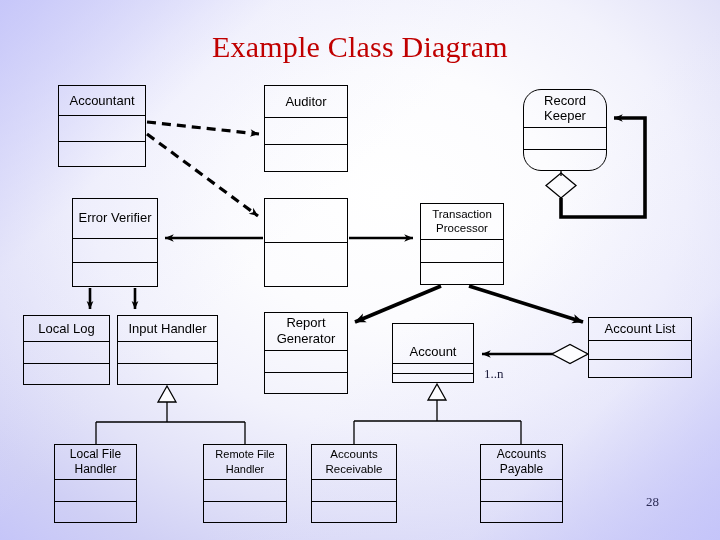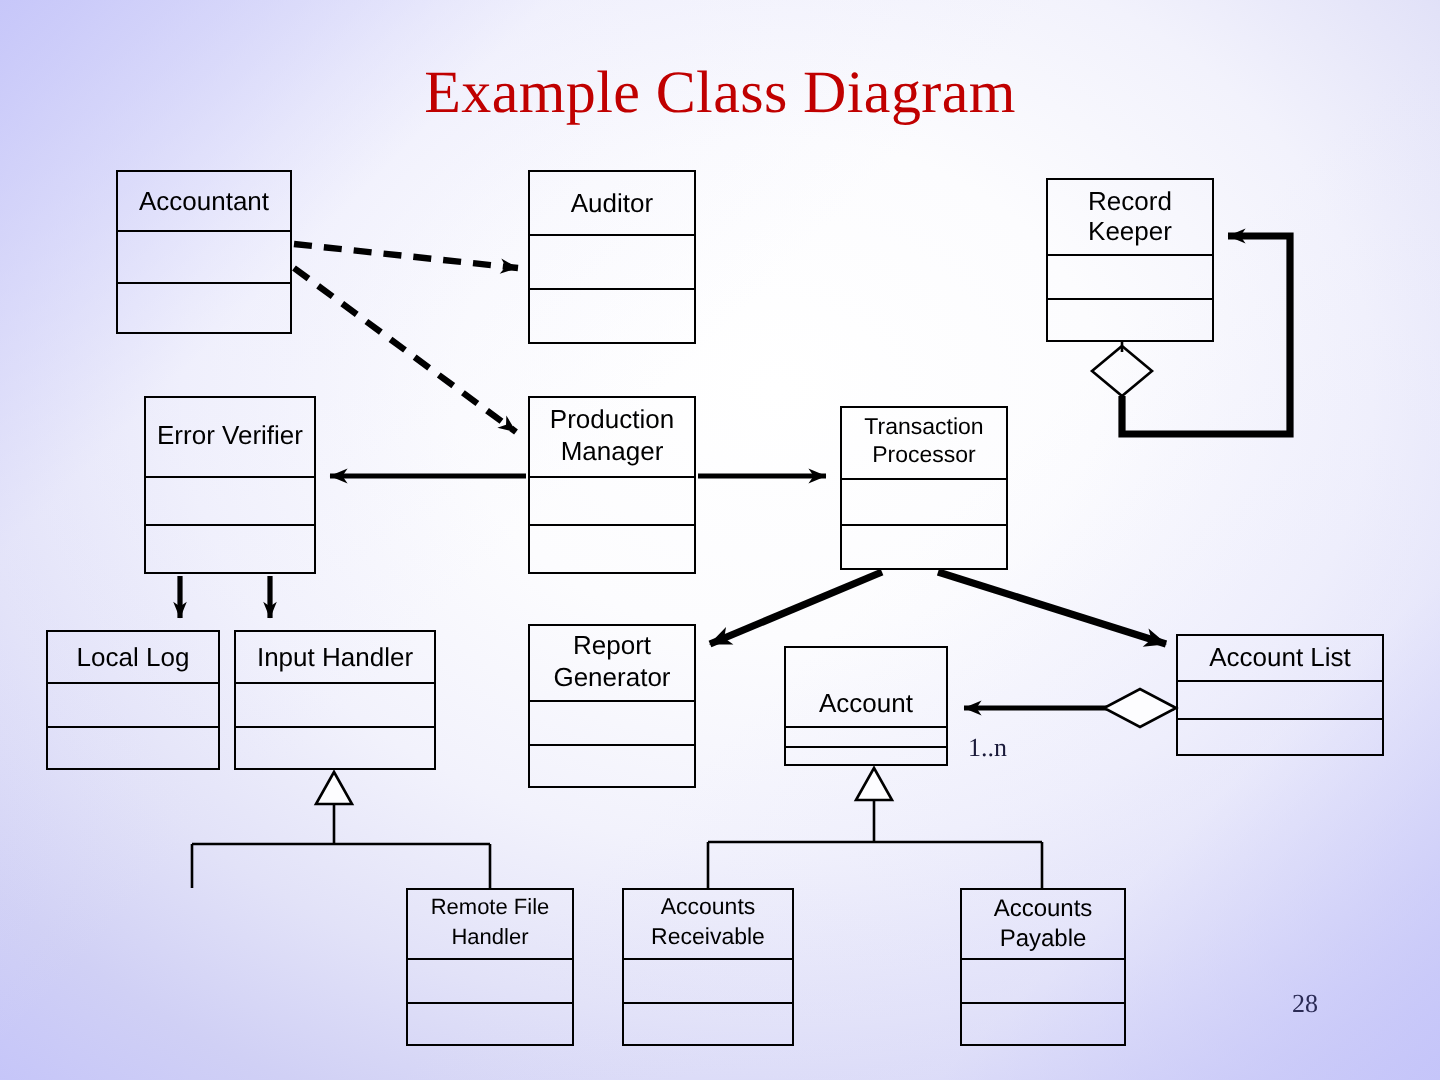--- a/index.html
+++ b/index.html
@@ -195,34 +195,33 @@
     <div class="attrs"></div>
     <div class="ops"></div>
   </div>
 
   <div class="cls" style="left:264px; top:85px; width:84px; height:87px;">
     <div class="name" style="height:32px;">Auditor</div>
     <div class="attrs"></div>
     <div class="ops"></div>
   </div>
 
-  <div class="cls two" style="left:523px; top:89px; width:84px; height:82px;">
+  <div class="cls two" style="left:523px; top:89px; width:84px; height:82px;border-radius:18px;">
     <div class="name" style="height:38px; white-space:normal; line-height:15px;">Record Keeper</div>
     <div class="attrs"></div>
     <div class="ops"></div>
   </div>
 
   <div class="cls two" style="left:72px; top:198px; width:86px; height:89px;">
     <div class="name" style="height:40px; white-space:normal; line-height:16px;">Error Verifier</div>
     <div class="attrs"></div>
     <div class="ops"></div>
   </div>
 
   <div class="cls two" style="left:264px; top:198px; width:84px; height:89px;">
-    <div class="name" style="height:40px; white-space:normal; line-height:16px;">Production Manager</div>
     <div class="attrs"></div>
     <div class="ops"></div>
   </div>
 
   <div class="cls two" style="left:420px; top:203px; width:84px; height:82px;">
     <div class="name" style="height:36px; white-space:normal; line-height:14px; font-size:11.5px;">Transaction Processor</div>
     <div class="attrs"></div>
     <div class="ops"></div>
   </div>
 
@@ -249,20 +248,25 @@
     <div class="attrs"></div>
     <div class="ops"></div>
   </div>
 
   <div class="cls" style="left:588px; top:317px; width:104px; height:61px;">
     <div class="name" style="height:23px;">Account List</div>
     <div class="attrs"></div>
     <div class="ops"></div>
   </div>
 
+  <div class="cls two" style="left:54px; top:444px; width:83px; height:79px;">
+    <div class="name" style="height:35px; white-space:normal; line-height:15px; font-size:12px;">Local File Handler</div>
+    <div class="attrs"></div>
+    <div class="ops"></div>
+  </div>
 
   <div class="cls two" style="left:203px; top:444px; width:84px; height:79px;">
     <div class="name" style="height:35px; white-space:normal; line-height:15px; font-size:11px;">Remote File Handler</div>
     <div class="attrs"></div>
     <div class="ops"></div>
   </div>
 
   <div class="cls two" style="left:311px; top:444px; width:86px; height:79px;">
     <div class="name" style="height:35px; white-space:normal; line-height:15px; font-size:11.5px;">Accounts Receivable</div>
     <div class="attrs"></div>

